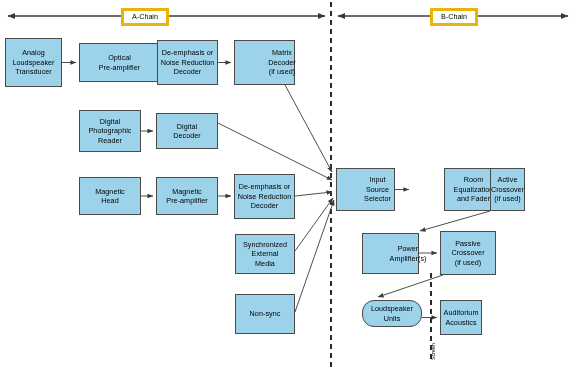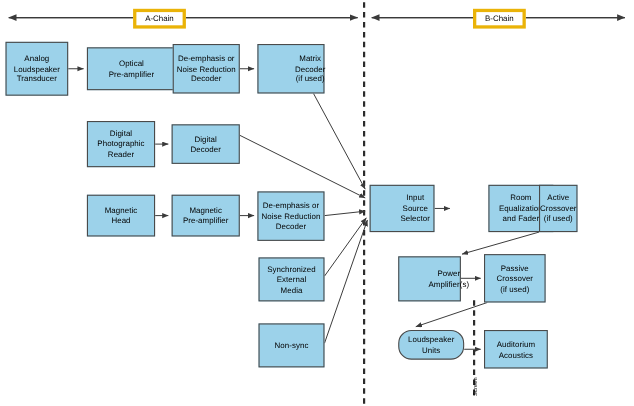--- a/index.html
+++ b/index.html
@@ -201,19 +201,19 @@
       </div>
       <div class="node" style="left: 440px; top: 231px; width: 56px; height: 44px; background: rgb(156, 210, 234); border-color: rgb(74, 74, 74);">
         <span>Passive
 Crossover
 (if used)</span>
       </div>
       <div class="node" style="left: 362px; top: 300px; width: 60px; height: 27px; background: rgb(156, 210, 234); border-color: rgb(74, 74, 74); border-radius: 12px;">
         <span>Loudspeaker
 Units</span>
       </div>
-      <div class="node" style="left: 440px; top: 300px; width: 58px; height: 35px; background: rgb(156, 210, 234); border-color: rgb(74, 74, 74);">
+      <div class="node" style="left: 440px; top: 300px; width: 42px; height: 35px; background: rgb(156, 210, 234); border-color: rgb(74, 74, 74);">
         <span>Auditorium
 Acoustics</span>
       </div>
     </div>
 
 </div>
 
 </body></html>

